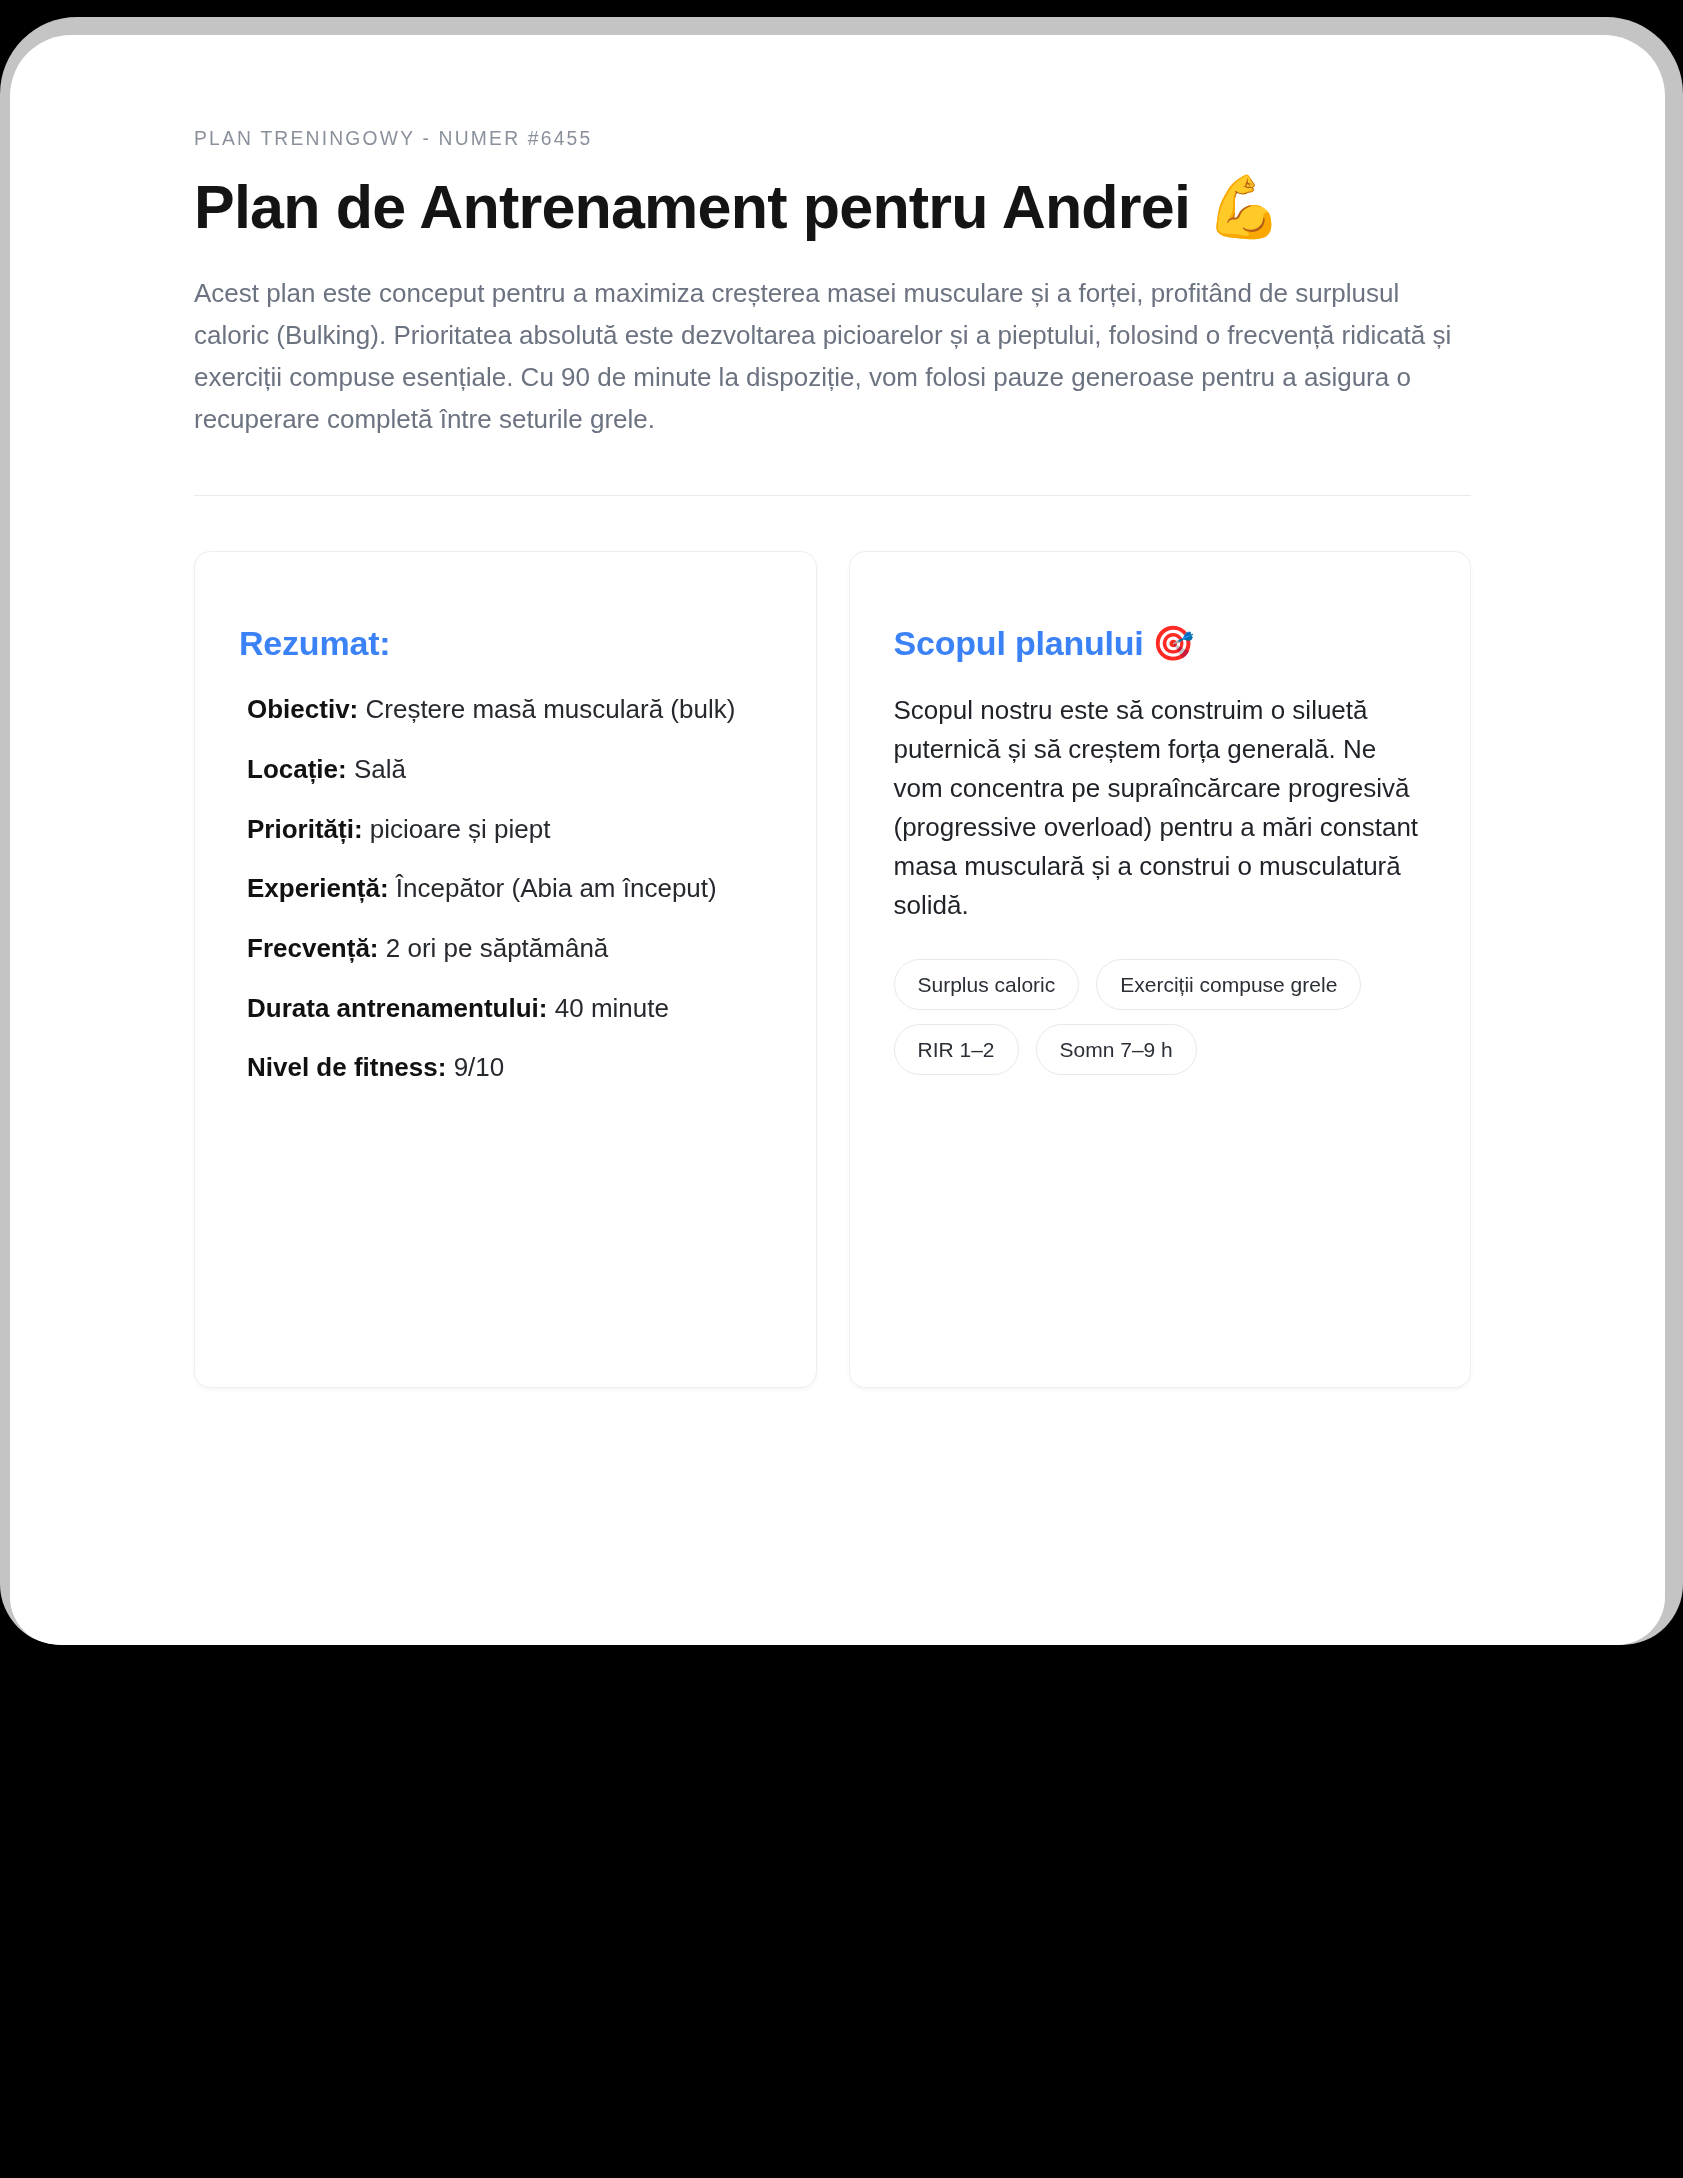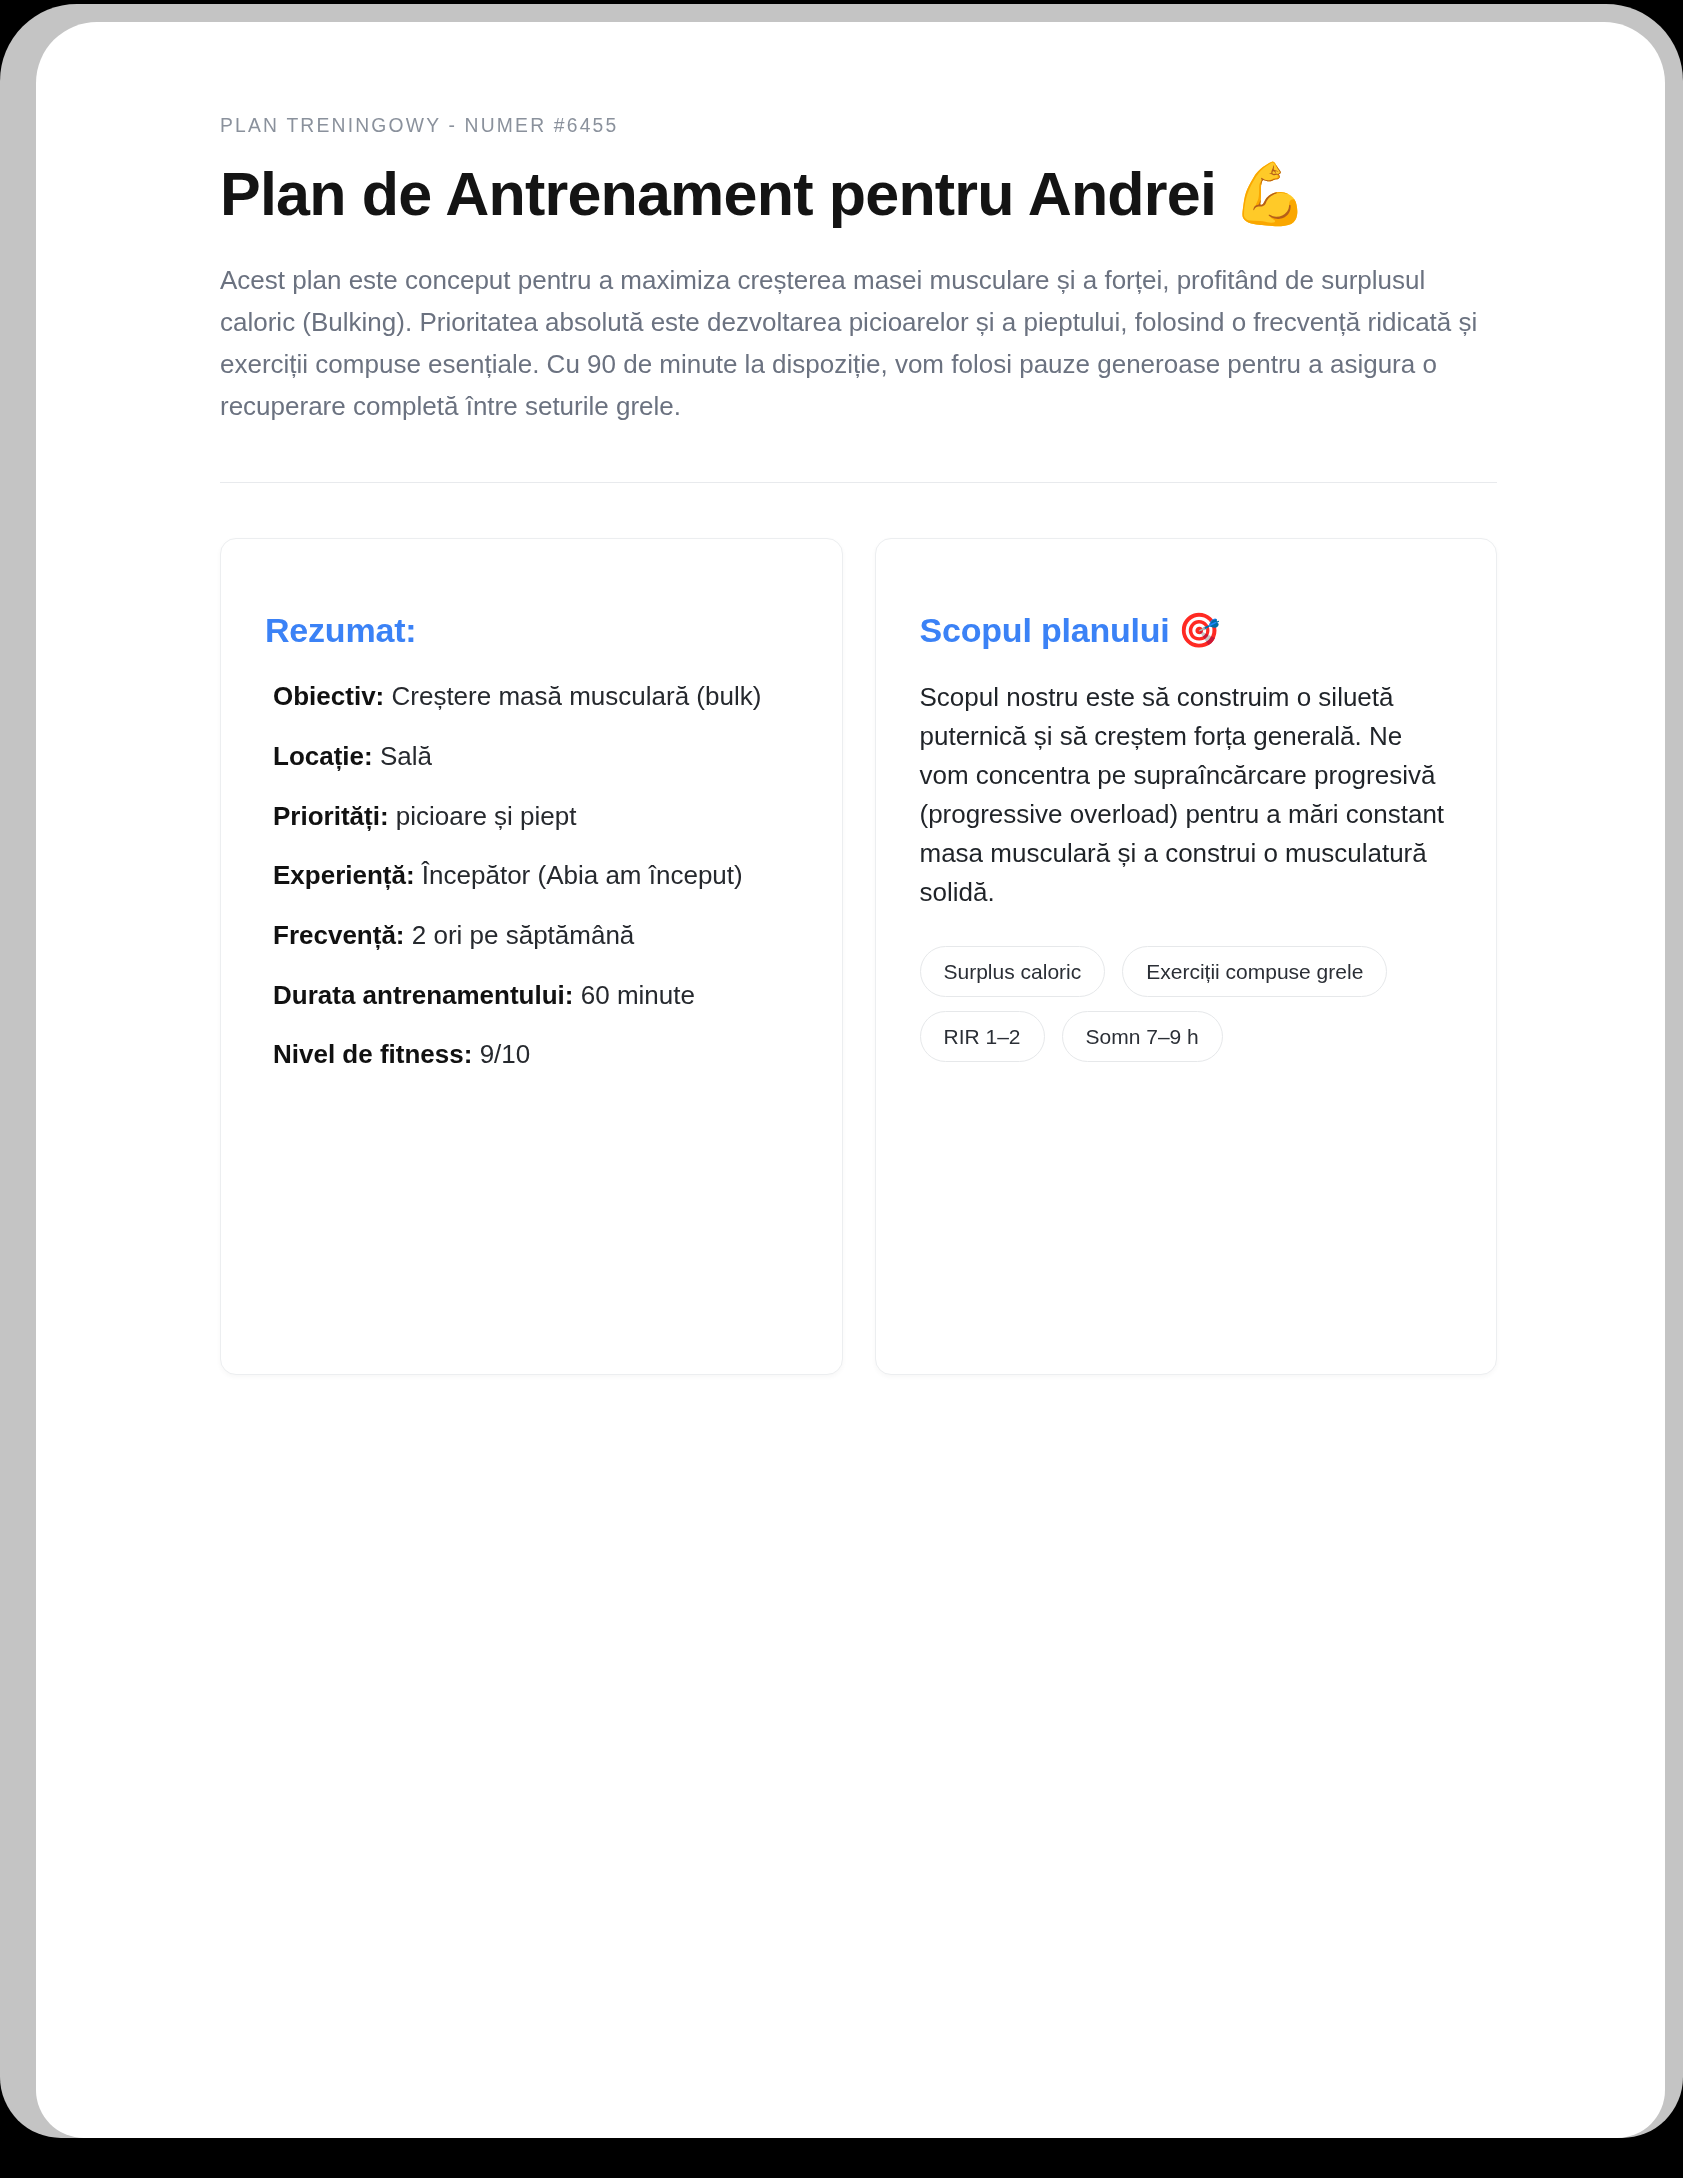--- a/index.html
+++ b/index.html
@@ -10,27 +10,27 @@
     height: 2178px;
     background: #000000;
     font-family: "Liberation Sans", sans-serif;
     -webkit-font-smoothing: antialiased;
   }
 
   
   .device-frame {
     position: absolute;
     left: 0;
-    top: 4px;
+    top: 17px;
     width: 1683px;
-    height: 2134px;
+    height: 1628px;
     box-sizing: border-box;
     background: #c4c4c4;
     border-radius: 77px 77px 61px 61px;
-    padding: 18px 18px 0 36px;
+    padding: 18px 18px 0 10px;
     overflow: hidden;
   }
 
   .screen {
     position: relative;
     width: 100%;
     height: 100%;
     box-sizing: border-box;
     background: #ffffff;
     border-radius: 61px 61px 48px 48px;
@@ -203,21 +203,21 @@
         <div class="card-grid">
 
           <section class="card">
             <h2 class="card-title">Rezumat:</h2>
             <ul class="summary-list">
               <li class="summary-item"><span class="k">Obiectiv:</span> <span class="v">Creștere masă musculară (bulk)</span></li>
               <li class="summary-item"><span class="k">Locație:</span> <span class="v">Sală</span></li>
               <li class="summary-item"><span class="k">Priorități:</span> <span class="v">picioare și piept</span></li>
               <li class="summary-item"><span class="k">Experiență:</span> <span class="v">Începător (Abia am început)</span></li>
               <li class="summary-item"><span class="k">Frecvență:</span> <span class="v">2 ori pe săptămână</span></li>
-              <li class="summary-item"><span class="k">Durata antrenamentului:</span> <span class="v">60 minute</span></li>
+              <li class="summary-item"><span class="k">Durata antrenamentului:</span> <span class="v">40 minute</span></li>
               <li class="summary-item"><span class="k">Nivel de fitness:</span> <span class="v">9/10</span></li>
             </ul>
           </section>
 
           <section class="card">
             <h2 class="card-title"><span>Scopul planului</span> <span class="emoji">🎯</span></h2>
             <p class="goal-text">Scopul nostru este să construim o siluetă puternică și să creștem forța generală. Ne vom concentra pe supraîncărcare progresivă (progressive overload) pentru a mări constant masa musculară și a construi o musculatură solidă.</p>
             <div class="tags">
               <span class="tag">Surplus caloric</span>
               <span class="tag">Exerciții compuse grele</span>

